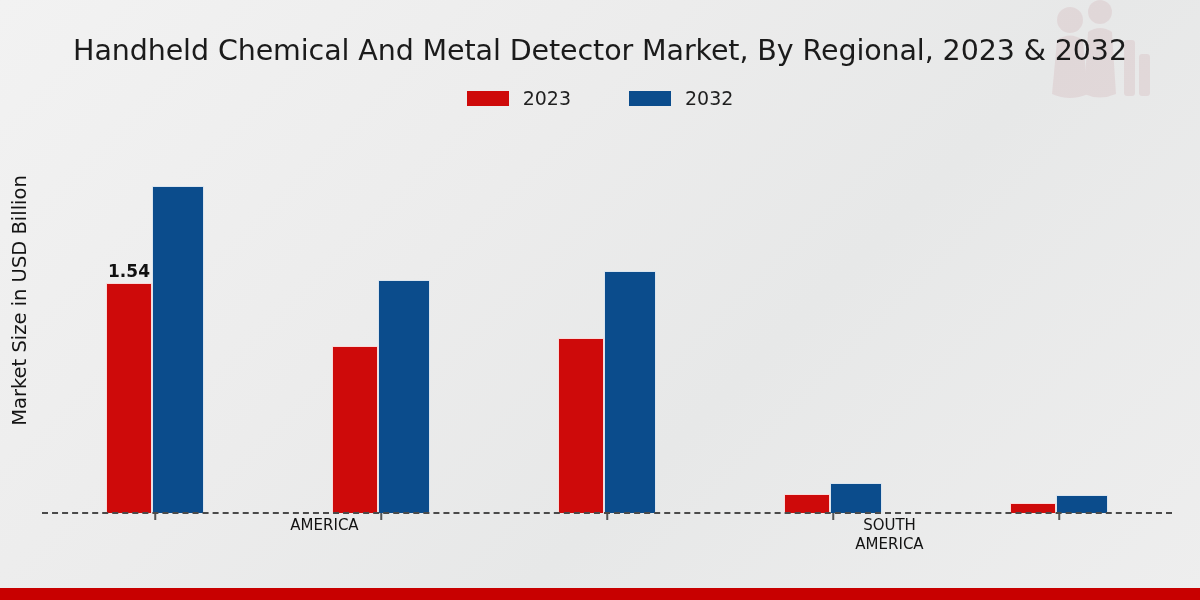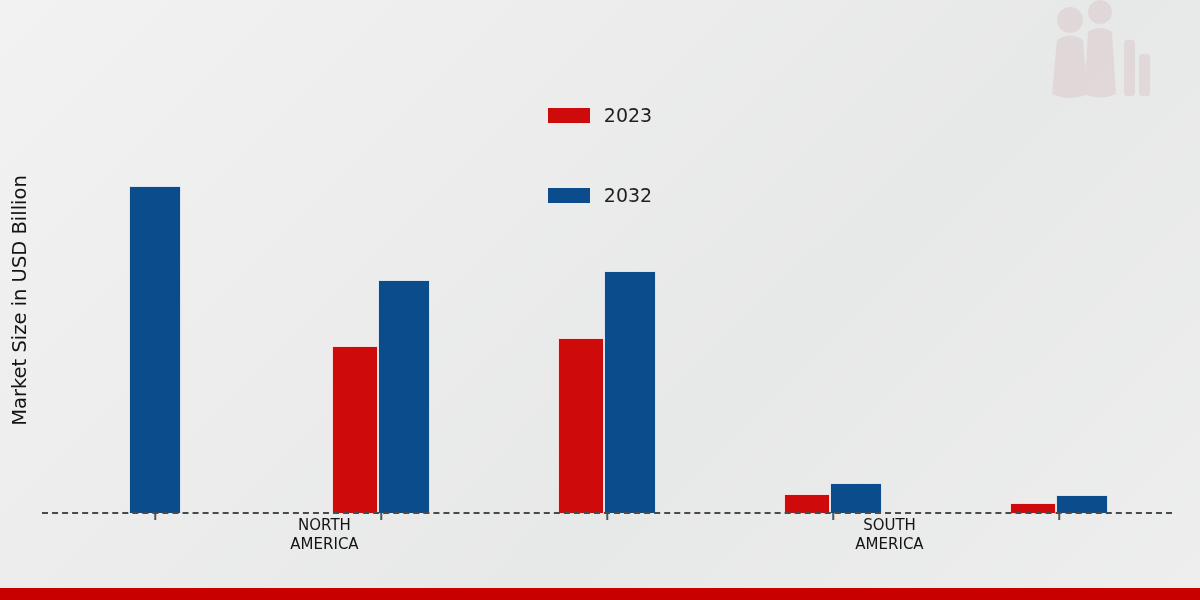--- a/index.html
+++ b/index.html
@@ -32,26 +32,25 @@
     text-align: center;
     font-size: 28.5px;
     font-weight: 400;
     color: #1b1b1b;
     letter-spacing: -0.1px;
     white-space: nowrap;
   }
   
   .legend {
     position: absolute;
-    left: 0; right: 0; top: 104px;
+    left: 0; right: 0; top: 87px;
     display: flex;
     justify-content: center;
     align-items: center;
     gap: 58px;
-    flex-direction: column;
   }
   .legend-item {
     display: flex;
     align-items: center;
     gap: 14px;
   }
   .legend-swatch {
     width: 42px; height: 15px;
     display: block;
   }
@@ -172,40 +171,44 @@
         <circle cx="30" cy="26" r="13"></circle>
         <path d="M17 46 q13 -9 26 0 l5 54 q-18 8 -36 0 z"></path>
         <circle cx="60" cy="18" r="12"></circle>
         <path d="M48 38 q12 -8 24 0 l4 62 q-16 7 -32 0 z"></path>
         <rect x="84" y="46" width="11" height="56" rx="3"></rect>
         <rect x="99" y="60" width="11" height="42" rx="3"></rect>
       </g>
     </svg>
   </div>
 
+  <div class="chart-title">Handheld Chemical And Metal Detector Market, By Regional, 2023 &amp; 2032</div>
 
   <div class="legend">
     <div class="legend-item">
       <span class="legend-swatch" style="background:#ce0a0a"></span>
       <span class="legend-label">2023</span>
     </div>
     <div class="legend-item">
       <span class="legend-swatch" style="background:#0b4c8c"></span>
       <span class="legend-label">2032</span>
     </div>
   </div>
 
   <div class="ylabel">
     <span>Market Size in USD Billion</span>
   </div>
 
   <div class="plot">
     <div class="groups" id="groups">
         <div class="group">
           <div class="bars">
+            <div class="bar red" style="background: rgb(206, 10, 10); height: 229.768px;">
+              <span class="bar-value">1.54</span>
+            </div>
             <div class="bar blue" style="background: rgb(11, 76, 140); height: 326.748px;"></div>
           </div>
           <span class="tick"></span>
         </div>
         <div class="group">
           <div class="bars">
             <div class="bar red" style="background: rgb(206, 10, 10); height: 167.104px;"></div>
             <div class="bar blue" style="background: rgb(11, 76, 140); height: 232.752px;"></div>
           </div>
           <span class="tick"></span>
@@ -230,21 +233,20 @@
             <div class="bar blue" style="background: rgb(11, 76, 140); height: 17.904px;"></div>
           </div>
           <span class="tick"></span>
         </div>
       </div>
     <div class="baseline"></div>
   </div>
 
   <div class="cats" id="cats">
       <div class="cat">
-        <span>NORTH</span>
         <span>AMERICA</span>
       </div>
       <div class="cat">
         <span>SOUTH</span>
         <span>AMERICA</span>
       </div>
     </div>
 
   <div class="footer-band" style="background: rgb(200, 0, 0);"></div>
 

